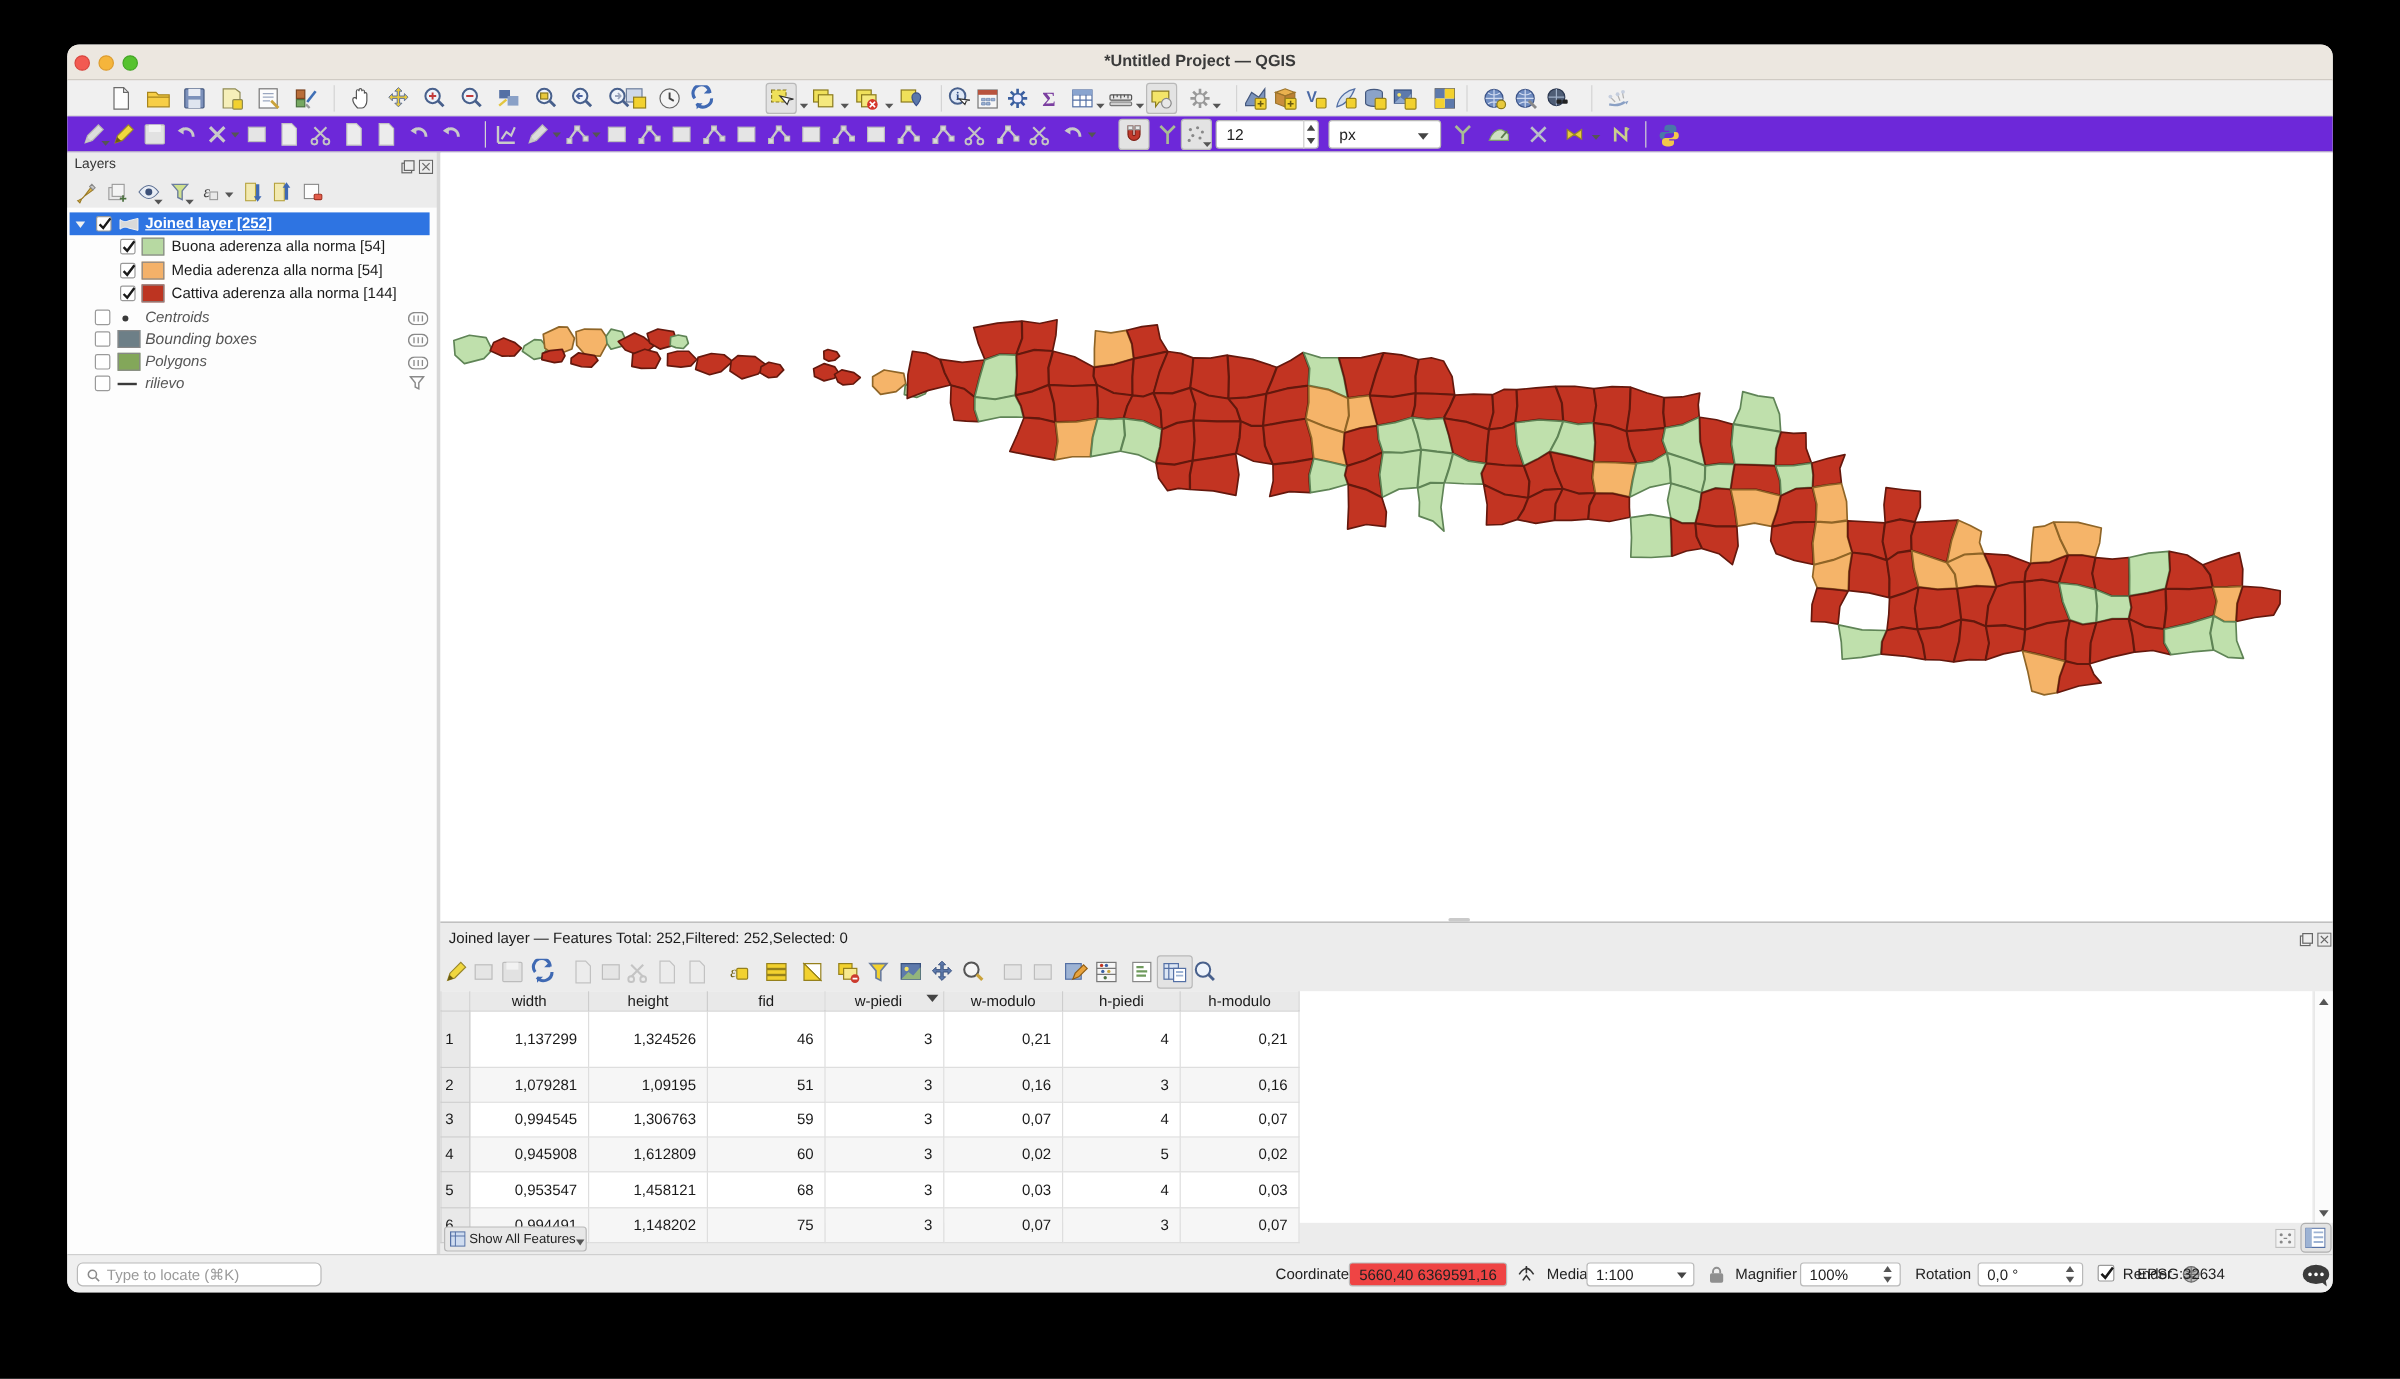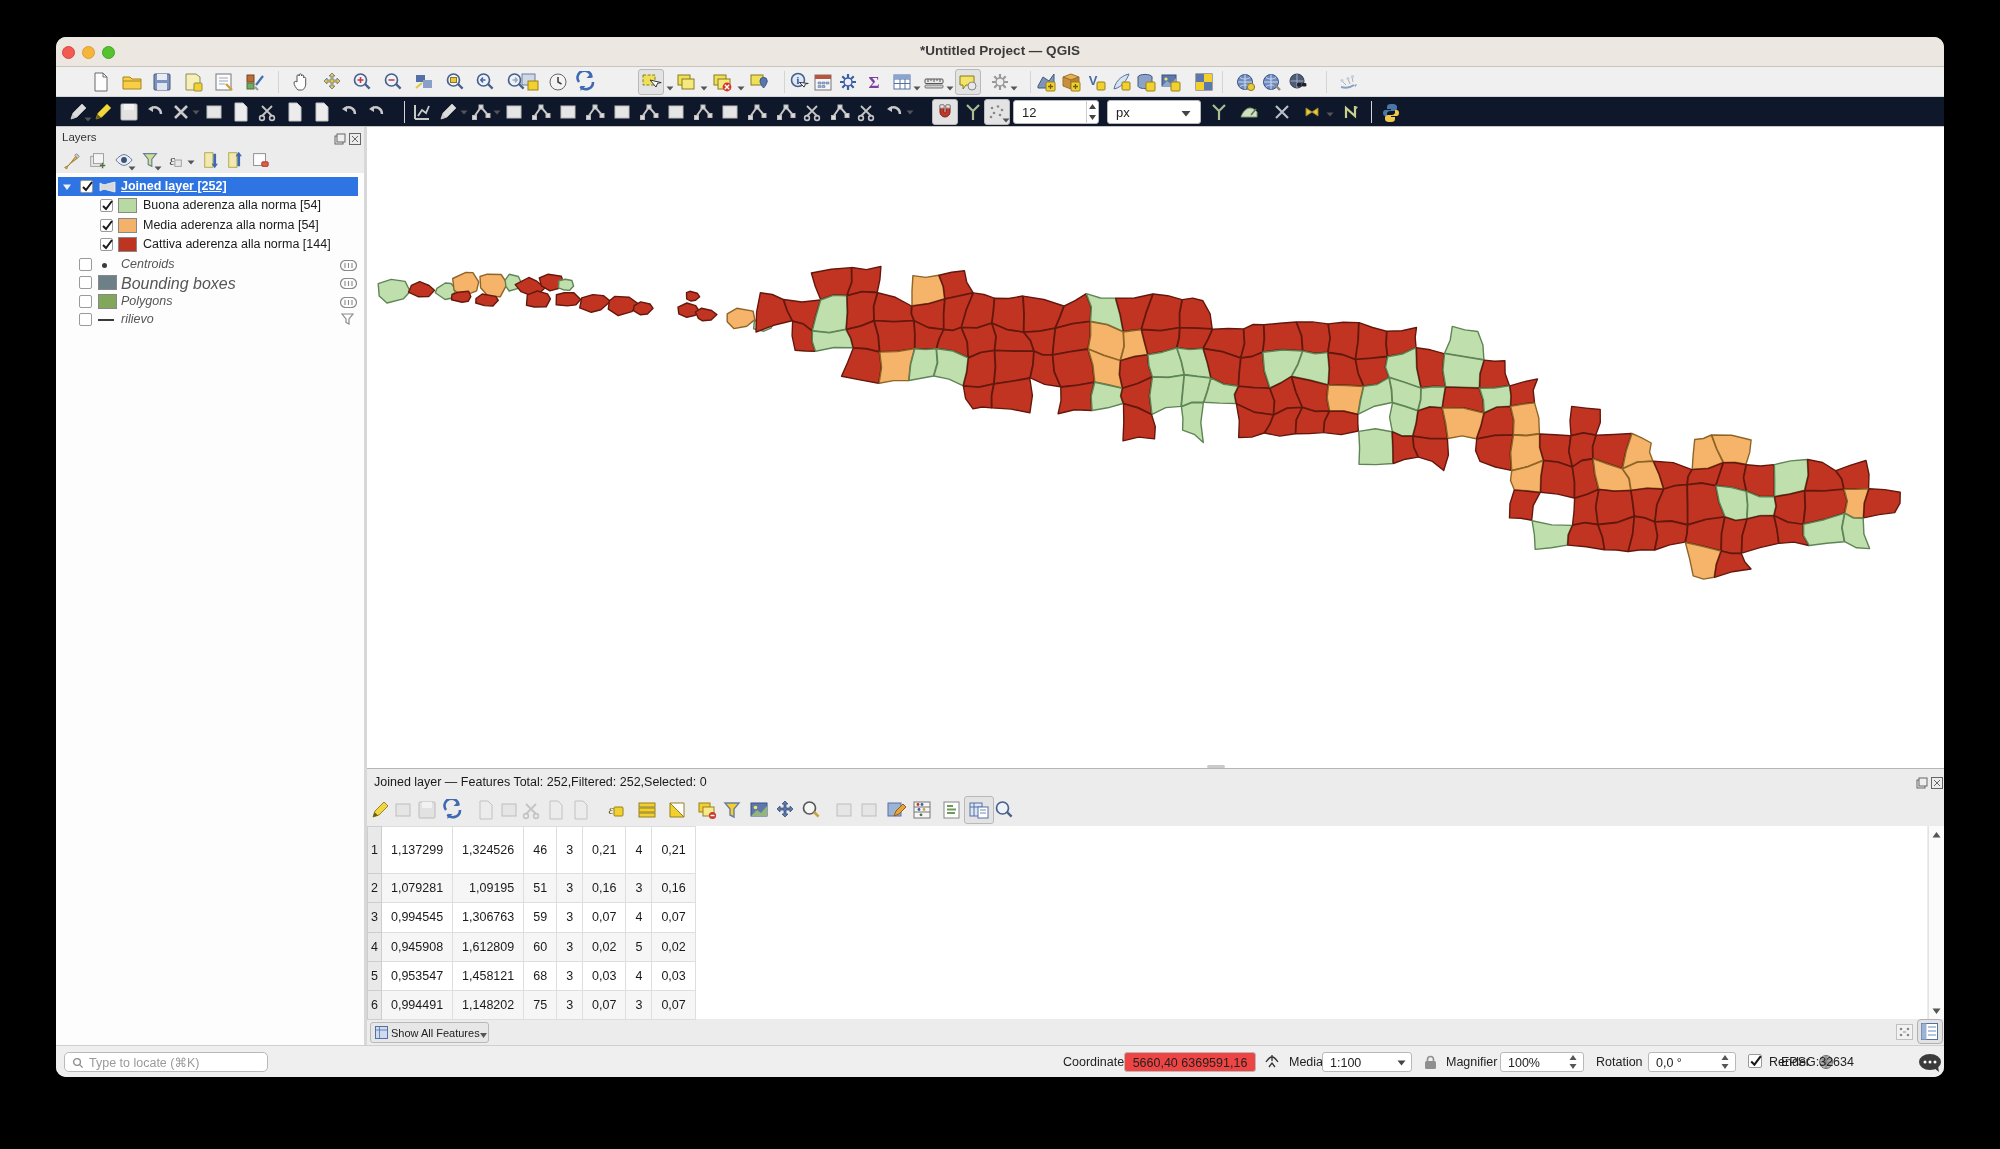--- a/index.html
+++ b/index.html
@@ -1,19 +1,19 @@
 <!DOCTYPE html>
 <html><head><meta charset="utf-8"><style>
 * { margin:0; padding:0; box-sizing:border-box; }
 body { width:2000px; height:1149px; background:#000; font-family:"Liberation Sans", sans-serif; position:relative; overflow:hidden; }
 .win { position:absolute; left:56px; top:37px; width:1888px; height:1040px; background:#ececec; border-radius:10px; overflow:hidden; }
 .titlebar { position:absolute; left:0; top:0; width:100%; height:30px; background:#ece7e0; border-bottom:1px solid #c9c4bd; }
 .tl { position:absolute; top:8.5px; width:13px; height:13px; border-radius:7px; }
 .tbar1 { position:absolute; left:0; top:30px; width:100%; height:30px; background:#f0f0f0; border-bottom:1px solid #d6d6d6; }
-.tbar2 { position:absolute; left:0; top:60px; width:100%; height:30px; background:#0f172a; border-bottom:1px solid #c6c6c6; }
+.tbar2 { position:absolute; left:0; top:60px; width:100%; height:30px; background:#6d28d9; border-bottom:1px solid #c6c6c6; }
 .lpanel { position:absolute; left:0; top:90px; width:308px; height:918px; background:#ececec; }
 .ltree { position:absolute; left:0; top:46px; width:308px; height:872px; background:#fdfdfd; }
 .splitter { position:absolute; left:308px; top:90px; width:3px; height:918px; background:#d8d8d8; }
 .map { position:absolute; left:311px; top:90px; width:1577px; height:641px; background:#fff; }
 .attr { position:absolute; left:311px; top:731px; width:1577px; height:277px; background:#ececec; border-top:1px solid #b5b5b5; }
 .attrtable { position:absolute; left:0px; top:57px; width:1560px; height:193px; background:#fff; }
 .sbar { position:absolute; left:0; top:1008px; width:100%; height:32px; background:#efefef; border-top:1px solid #cfcfcf; }
 </style></head><body>
 <div class="win">
   <div class="titlebar">
@@ -533,21 +533,21 @@
         <div style="position:absolute;left:87px;top:64.0px;font-size:12.5px;color:#1a1a1a">Cattiva aderenza alla norma [144]</div>
         <div style="position:absolute;left:23px;top:84.5px;width:13px;height:13px;background:#fff;border:1px solid #9a9a9a;border-radius:2px"></div>
         <div style="position:absolute;left:46px;top:89.5px;width:5px;height:5px;border-radius:3px;background:#3a3a3a"></div>
         <div style="position:absolute;left:65px;top:83.5px;font-size:12.5px;font-style:italic;color:#555">Centroids</div>
         <svg style="position:absolute;left:284px;top:86.5px" width="17" height="11" viewBox="0 0 17 11">
           <rect x="0.5" y="0.5" width="16" height="10" rx="5" fill="none" stroke="#8a8a8a" stroke-width="1.2"></rect>
           <path d="M5 3v5M8.5 3v5M12 3v5" stroke="#8a8a8a" stroke-width="1.1"></path>
         </svg>
         <div style="position:absolute;left:23px;top:103.0px;width:13px;height:13px;background:#fff;border:1px solid #9a9a9a;border-radius:2px"></div>
         <div style="position:absolute;left:42px;top:102.0px;width:19px;height:15px;background:#6d7f87;border:1px solid #888"></div>
-        <div style="position:absolute;left:65px;top:102.0px;font-size:16px;font-style:italic;color:#555">Bounding boxes</div>
+        <div style="position:absolute;left:65px;top:102.0px;font-size:13px;font-style:italic;color:#555">Bounding boxes</div>
         <svg style="position:absolute;left:284px;top:105.0px" width="17" height="11" viewBox="0 0 17 11">
           <rect x="0.5" y="0.5" width="16" height="10" rx="5" fill="none" stroke="#8a8a8a" stroke-width="1.2"></rect>
           <path d="M5 3v5M8.5 3v5M12 3v5" stroke="#8a8a8a" stroke-width="1.1"></path>
         </svg>
         <div style="position:absolute;left:23px;top:121.5px;width:13px;height:13px;background:#fff;border:1px solid #9a9a9a;border-radius:2px"></div>
         <div style="position:absolute;left:42px;top:120.5px;width:19px;height:15px;background:#83a75a;border:1px solid #888"></div>
         <div style="position:absolute;left:65px;top:120.5px;font-size:12.5px;font-style:italic;color:#555">Polygons</div>
         <svg style="position:absolute;left:284px;top:123.5px" width="17" height="11" viewBox="0 0 17 11">
           <rect x="0.5" y="0.5" width="16" height="10" rx="5" fill="none" stroke="#8a8a8a" stroke-width="1.2"></rect>
           <path d="M5 3v5M8.5 3v5M12 3v5" stroke="#8a8a8a" stroke-width="1.1"></path>
@@ -838,20 +838,30 @@
         <rect x="10" y="8" width="10" height="11" fill="#fff" stroke="#5470a5"></rect>
         <path d="M12 11h6M12 14h6" stroke="#9db3d4" stroke-width="1.6"></path>
       </svg>
       <svg style="position:absolute;left:626px;top:30px" width="22" height="22" viewBox="0 0 22 22">
         <circle cx="9.5" cy="9" r="6" fill="#eef3fa" stroke="#48608c" stroke-width="1.7"></circle>
         <path d="M14 13l4.6 4.6" stroke="#48608c" stroke-width="2.4"></path>
       </svg>
     <div class="attrtable"></div>
     <table style="position:absolute;left:0;top:57px;border-collapse:collapse;font-size:12.5px;color:#1a1a1a;table-layout:fixed">
         <tbody>
+          <tr style="height:16px">
+            <th style="width:24px;background:#e9e9e9;border:1px solid #cdcdcd;border-top:none;font-weight:normal;text-align:center;padding:0 4px;overflow:hidden"></th>
+            <th style="width:99px;background:#e9e9e9;border:1px solid #cdcdcd;border-top:none;font-weight:normal;text-align:center;padding:0 4px;overflow:hidden">width</th>
+            <th style="width:99px;background:#e9e9e9;border:1px solid #cdcdcd;border-top:none;font-weight:normal;text-align:center;padding:0 4px;overflow:hidden">height</th>
+            <th style="width:98px;background:#e9e9e9;border:1px solid #cdcdcd;border-top:none;font-weight:normal;text-align:center;padding:0 4px;overflow:hidden">fid</th>
+            <th style="width:99px;background:#e9e9e9;border:1px solid #cdcdcd;border-top:none;font-weight:normal;text-align:center;padding:0 4px;overflow:hidden">w-piedi<span style="float:right;margin-top:2px;width:0;height:0;border-left:5px solid transparent;border-right:5px solid transparent;border-top:6px solid #444"></span></th>
+            <th style="width:99px;background:#e9e9e9;border:1px solid #cdcdcd;border-top:none;font-weight:normal;text-align:center;padding:0 4px;overflow:hidden">w-modulo</th>
+            <th style="width:98px;background:#e9e9e9;border:1px solid #cdcdcd;border-top:none;font-weight:normal;text-align:center;padding:0 4px;overflow:hidden">h-piedi</th>
+            <th style="width:99px;background:#e9e9e9;border:1px solid #cdcdcd;border-top:none;font-weight:normal;text-align:center;padding:0 4px;overflow:hidden">h-modulo</th>
+          </tr>
           <tr style="height:29.3px;background:#ffffff">
             <td style="background:#e9e9e9;border:1px solid #cdcdcd;padding:0 3px;text-align:left">1</td>
             <td style="border:1px solid #dedede;text-align:right;padding:16px 9px">1,137299</td>
             <td style="border:1px solid #dedede;text-align:right;padding:0 9px">1,324526</td>
             <td style="border:1px solid #dedede;text-align:right;padding:5px 9px">46</td>
             <td style="border:1px solid #dedede;text-align:right;padding:0 9px">3</td>
             <td style="border:1px solid #dedede;text-align:right;padding:0 9px">0,21</td>
             <td style="border:1px solid #dedede;text-align:right;padding:0 9px">4</td>
             <td style="border:1px solid #dedede;text-align:right;padding:0 9px">0,21</td>
           </tr>

